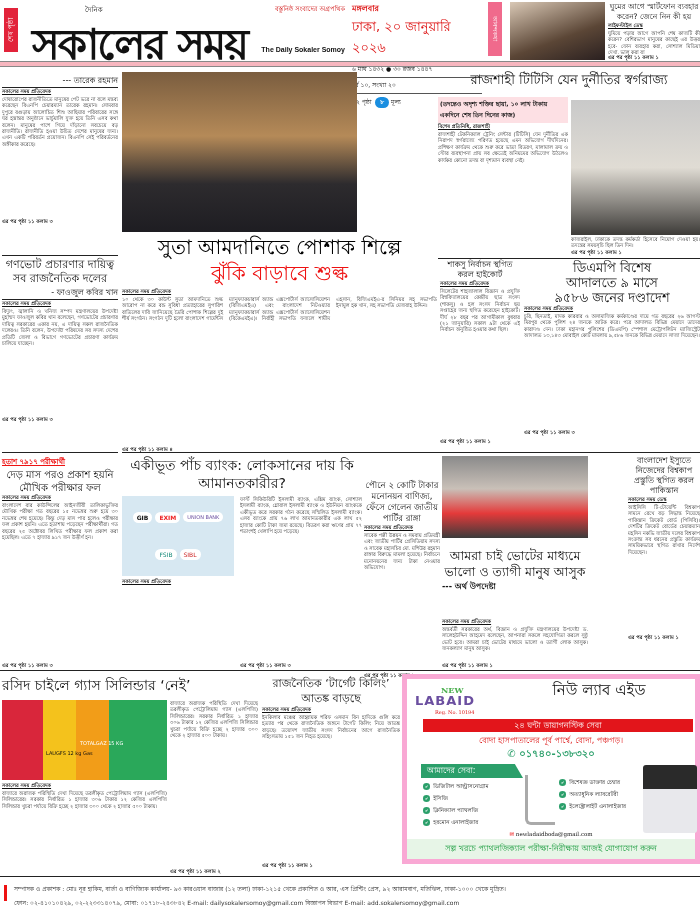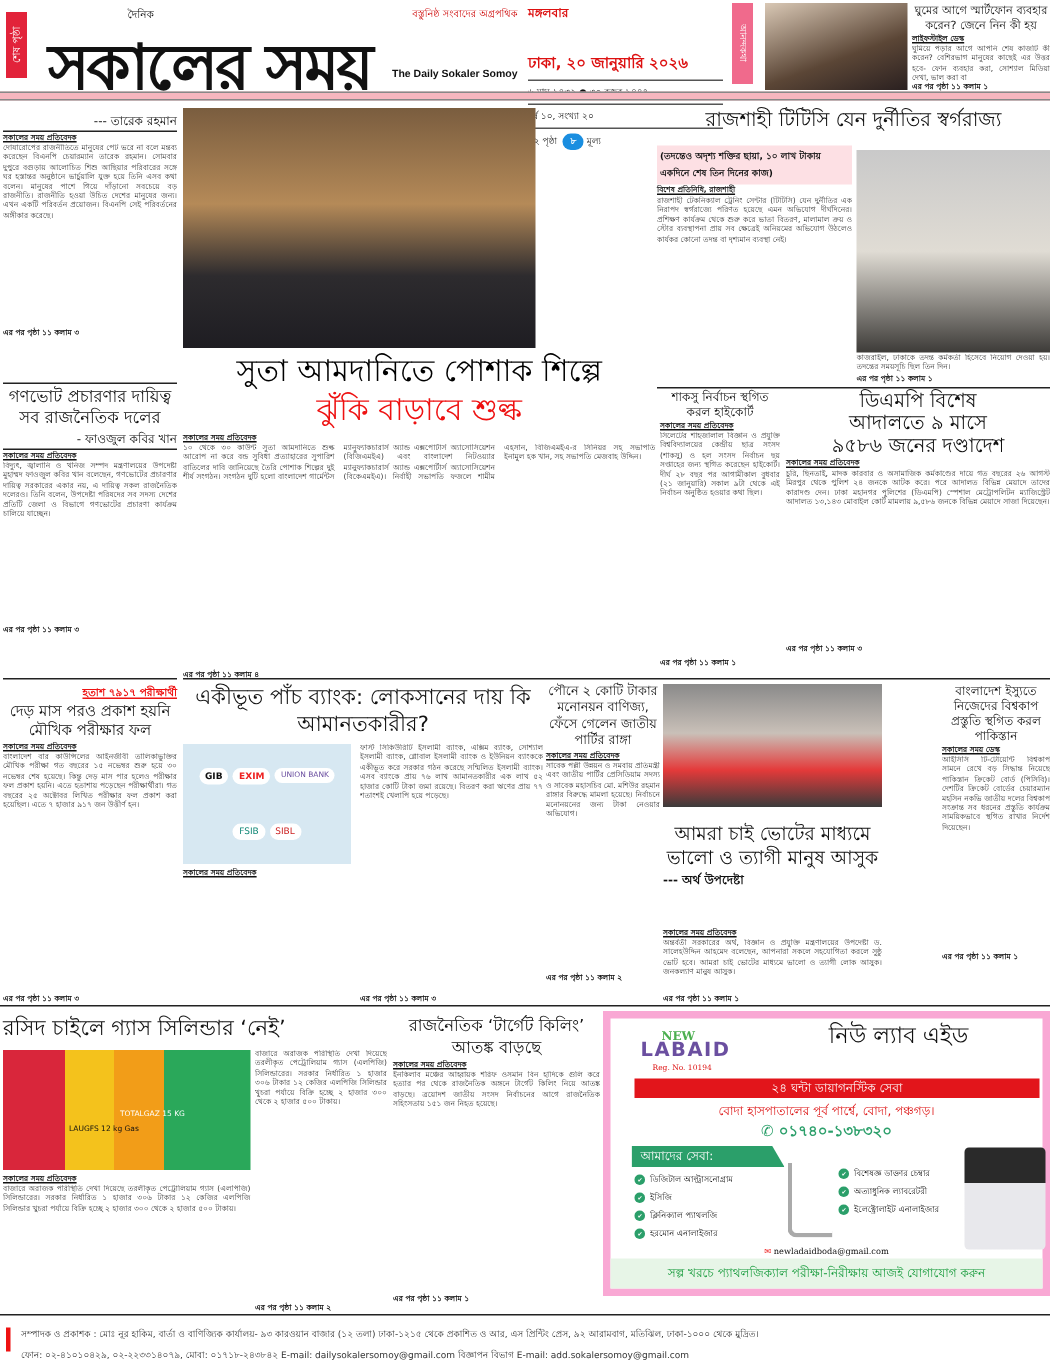--- a/index.html
+++ b/index.html
@@ -13,21 +13,21 @@
 .rule{background:#222}
 
 #side-tab{left:4px;top:8px;width:14px;height:44px;background:#e2233a;color:#fff;font-size:7px;writing-mode:vertical-rl;transform:rotate(180deg);display:flex;align-items:center;justify-content:center}
 #logo{left:20px;top:2px;width:325px;height:60px}
 #logo .main{position:absolute;left:12px;top:10px;font-size:42px;font-weight:900;letter-spacing:-2px;font-family:"DejaVu Serif",serif}
 #logo .daily{position:absolute;left:65px;top:2px;font-size:7px}
 #logo .tag{position:absolute;right:0;top:2px;font-size:6.5px;color:#c00}
 #logo .en{position:absolute;right:0;top:44px;font-size:7px;font-weight:bold;font-family:"Liberation Sans",sans-serif}
 #dateblk{left:352px;top:2px;width:130px;height:58px;font-size:6px}
 #dateblk .day{color:#d11;font-weight:bold;font-size:8px}
-#dateblk .date{color:#d11;font-weight:bold;font-size:10px;margin-top:19px;border-bottom:1px solid #555;padding-bottom:2px}
+#dateblk .date{color:#d11;font-weight:normal;font-size:13px;margin-top:2px;border-bottom:1px solid #555;padding-bottom:2px}
 #dateblk .row{border-bottom:1px solid #555;padding:2px 0}
 #pill{display:inline-block;background:#1a8ee0;color:#fff;border-radius:6px;padding:0 5px;font-weight:bold}
 #ent-tab{left:488px;top:2px;width:14px;height:54px;background:#f06a8c;color:#fff;font-size:6px;writing-mode:vertical-rl;display:flex;align-items:center;justify-content:center}
 #ent-photo{left:510px;top:2px;width:95px;height:58px;background:linear-gradient(160deg,#d9c8b5,#5b4636 60%,#2a2020)}
 #ent-text{left:608px;top:2px;width:92px}
 #topbar{left:0;top:61px;width:700px;height:6px;background:#f7b6bf;border-top:1px solid #888;border-bottom:1px solid #888}
 
 #lead-photo{left:122px;top:72px;width:235px;height:160px;background:linear-gradient(180deg,#7a5d3f 0%,#b58a58 40%,#2d2b2e 70%,#1e1d22 100%)}
 #lead-hl1{left:122px;top:232px;width:315px;font-size:20px;color:#000000;text-align:center}
 #lead-hl2{left:122px;top:258px;width:315px;font-size:20px;color:#e11;text-align:center}
@@ -84,21 +84,21 @@
 <div class="abs rule" style="left:2px;top:255px;width:116px;height:1px"></div>
 <div class="abs lcol" style="top:258px">
   <div class="hl" style="font-size:11px;line-height:14px">গণভোট প্রচারণার দায়িত্ব সব রাজনৈতিক দলের</div>
   <div style="text-align:right;font-size:8px;border-bottom:1px solid #222">- ফাওজুল কবির খান</div>
   <div class="byline">সকালের সময় প্রতিবেদক</div>
   <div class="tiny" style="height:108px;overflow:hidden">বিদ্যুৎ, জ্বালানি ও খনিজ সম্পদ মন্ত্রণালয়ের উপদেষ্টা মুহাম্মদ ফাওজুল কবির খান বলেছেন, গণভোটের প্রচারণার দায়িত্ব সরকারের একার নয়, এ দায়িত্ব সকল রাজনৈতিক দলেরও। তিনি বলেন, উপদেষ্টা পরিষদের সব সদস্য দেশের প্রতিটি জেলা ও বিভাগে গণভোটের প্রচারণা কার্যক্রম চালিয়ে যাচ্ছেন।</div>
   <div class="cont">এর পর পৃষ্ঠা ১১ কলাম ৩</div>
 </div>
 <div class="abs rule" style="left:2px;top:452px;width:116px;height:1px"></div>
 <div class="abs lcol" style="top:456px">
-  <div class="red" style="font-size:7px;font-weight:bold;text-align:right;text-decoration:underline">হতাশ ৭৯১৭ পরীক্ষার্থী</div>
+  <div class="red" style="font-size:7px;font-weight:bold;text-align:left;text-decoration:underline">হতাশ ৭৯১৭ পরীক্ষার্থী</div>
   <div class="hl" style="font-size:10px;line-height:13px">দেড় মাস পরও প্রকাশ হয়নি মৌখিক পরীক্ষার ফল</div>
   <div class="byline">সকালের সময় প্রতিবেদক</div>
   <div class="tiny" style="height:160px;overflow:hidden">বাংলাদেশ বার কাউন্সিলের আইনজীবী তালিকাভুক্তির মৌখিক পরীক্ষা গত বছরের ১৫ নভেম্বর শুরু হয়ে ৩০ নভেম্বর শেষ হয়েছে। কিন্তু দেড় মাস পার হলেও পরীক্ষার ফল প্রকাশ হয়নি। এতে হতাশায় পড়েছেন পরীক্ষার্থীরা। গত বছরের ২৫ অক্টোবর লিখিত পরীক্ষার ফল প্রকাশ করা হয়েছিল। এতে ৭ হাজার ৯১৭ জন উত্তীর্ণ হন।</div>
   <div class="cont">এর পর পৃষ্ঠা ১১ কলাম ৩</div>
 </div>
 
 <div id="lead-photo" class="abs"></div>
 <div id="lead-hl1" class="abs">সুতা আমদানিতে পোশাক শিল্পে</div>
 <div id="lead-hl2" class="abs">ঝুঁকি বাড়াবে শুল্ক</div>
 <div class="abs" style="left:122px;top:288px;width:315px">
@@ -146,21 +146,21 @@
     <span style="background:#fff;border-radius:8px;padding:2px 4px;font-size:6px;color:#187">FSIB</span>
     <span style="background:#fff;border-radius:8px;padding:2px 4px;font-size:6px;color:#c22">SIBL</span>
   </div>
   <div class="abs" style="left:0;top:122px;width:112px">
     <div class="byline">সকালের সময় প্রতিবেদক</div>
   </div>
   <div class="abs tiny" style="left:118px;top:40px;width:122px;height:165px;overflow:hidden">ফার্স্ট সিকিউরিটি ইসলামী ব্যাংক, এক্সিম ব্যাংক, সোশ্যাল ইসলামী ব্যাংক, গ্লোবাল ইসলামী ব্যাংক ও ইউনিয়ন ব্যাংককে একীভূত করে সরকার গঠন করেছে সম্মিলিত ইসলামী ব্যাংক। এসব ব্যাংকে প্রায় ৭৬ লাখ আমানতকারীর এক লাখ ৫২ হাজার কোটি টাকা জমা রয়েছে। বিতরণ করা ঋণের প্রায় ৭৭ শতাংশই খেলাপি হয়ে পড়েছে।</div>
   <div class="abs cont" style="left:118px;top:206px">এর পর পৃষ্ঠা ১১ কলাম ৩</div>
 </div>
 
-<div class="abs" style="left:364px;top:456px;width:76px">
+<div class="abs" style="left:364px;top:480px;width:76px">
   <div class="hl" style="font-size:8.5px;line-height:11px">পৌনে ২ কোটি টাকার মনোনয়ন বাণিজ্য, ফেঁসে গেলেন জাতীয় পার্টির রাঙ্গা</div>
   <div class="byline">সকালের সময় প্রতিবেদক</div>
   <div class="tiny" style="height:140px;overflow:hidden">সাবেক পল্লী উন্নয়ন ও সমবায় প্রতিমন্ত্রী এবং জাতীয় পার্টির প্রেসিডিয়াম সদস্য ও সাবেক মহাসচিব মো. মশিউর রহমান রাঙ্গার বিরুদ্ধে মামলা হয়েছে। নির্বাচনে মনোনয়নের জন্য টাকা নেওয়ার অভিযোগ।</div>
   <div class="cont">এর পর পৃষ্ঠা ১১ কলাম ২</div>
 </div>
 
 <div class="abs" style="left:442px;top:456px;width:146px;height:82px;background:linear-gradient(180deg,#8a8a8a,#c9c0b8 40%,#e43a3a 70%,#3b3b3b)"></div>
 <div class="abs" style="left:442px;top:548px;width:200px">
   <div class="hl" style="font-size:12.5px;line-height:16px;width:146px">আমরা চাই ভোটের মাধ্যমে ভালো ও ত্যাগী মানুষ আসুক</div>
   <div style="text-align:left;width:146px;font-size:8px;font-weight:bold">--- অর্থ উপদেষ্টা</div>
@@ -198,21 +198,21 @@
 <div class="abs" style="left:262px;top:676px;width:138px">
   <div class="hl" style="font-size:11px;line-height:15px">রাজনৈতিক ‘টার্গেট কিলিং’ আতঙ্ক বাড়ছে</div>
   <div class="byline">সকালের সময় প্রতিবেদক</div>
   <div class="tiny" style="height:148px;overflow:hidden">ইনকিলাব মঞ্চের আহ্বায়ক শরিফ ওসমান বিন হাদিকে গুলি করে হত্যার পর থেকে রাজনৈতিক অঙ্গনে টার্গেট কিলিং নিয়ে আতঙ্ক বাড়ছে। ত্রয়োদশ জাতীয় সংসদ নির্বাচনের আগে রাজনৈতিক সহিংসতায় ১৫১ জন নিহত হয়েছে।</div>
   <div class="cont">এর পর পৃষ্ঠা ১১ কলাম ১</div>
 </div>
 
 <div id="ad" class="abs">
   <div class="abs" style="left:8px;top:6px;width:78px;height:28px">
     <span class="abs" style="left:26px;top:0;font-size:8px;color:#4caf50;font-family:'DejaVu Serif',serif;font-weight:bold">NEW</span>
-    <span class="abs" style="left:12px;top:8px;font-size:13px;color:#6b4fa0;font-weight:bold;letter-spacing:1px">LABAID</span>
+    <span class="abs" style="left:0;top:8px;font-size:13px;color:#6b4fa0;font-weight:bold;letter-spacing:1px">LABAID</span>
     <span class="abs" style="left:20px;top:24px;font-size:5px;color:#d11;font-family:'DejaVu Serif',serif;white-space:nowrap">Reg. No. 10194</span>
   </div>
   <div class="abs hl" style="left:92px;top:2px;width:200px;font-size:15px;line-height:18px">নিউ ল্যাব এইড</div>
   <div class="ribbon">২৪ ঘন্টা ডায়াগনস্টিক সেবা</div>
   <div class="abs" style="left:0;top:55px;width:100%;text-align:center;font-size:8px;color:#d11">বোদা হাসপাতালের পূর্ব পার্শ্বে, বোদা, পঞ্চগড়।</div>
   <div class="abs" style="left:0;top:67px;width:100%;text-align:center;font-size:10px;color:#2b9f6a;font-weight:bold"><span>✆ </span><span>০১৭৪০-১৩৮৩২০</span></div>
   <div class="svc">আমাদের সেবা:</div>
   <ul style="left:16px;top:104px">
     <li>ডিজিটাল আল্ট্রাসনোগ্রাম</li>
     <li>ইসিজি</li>

